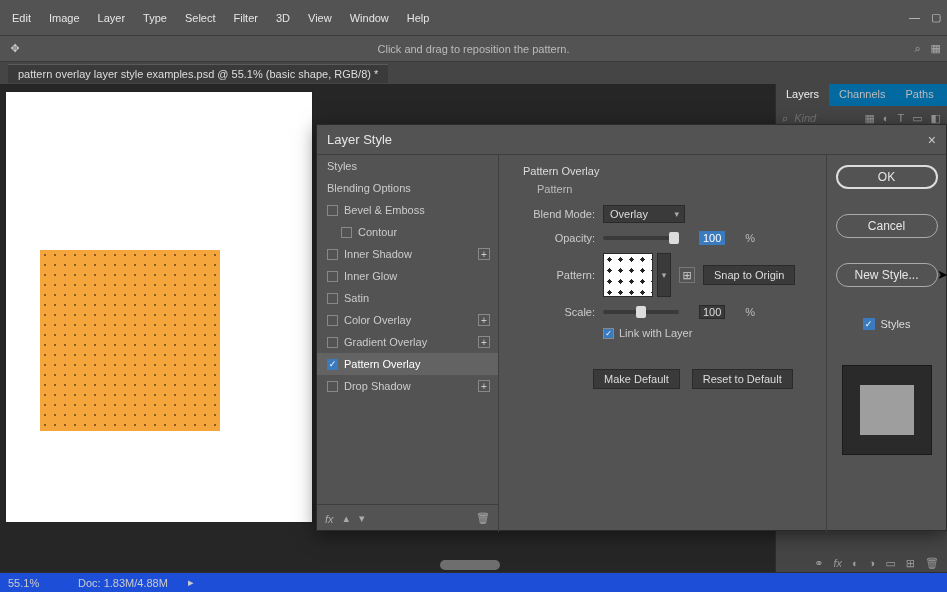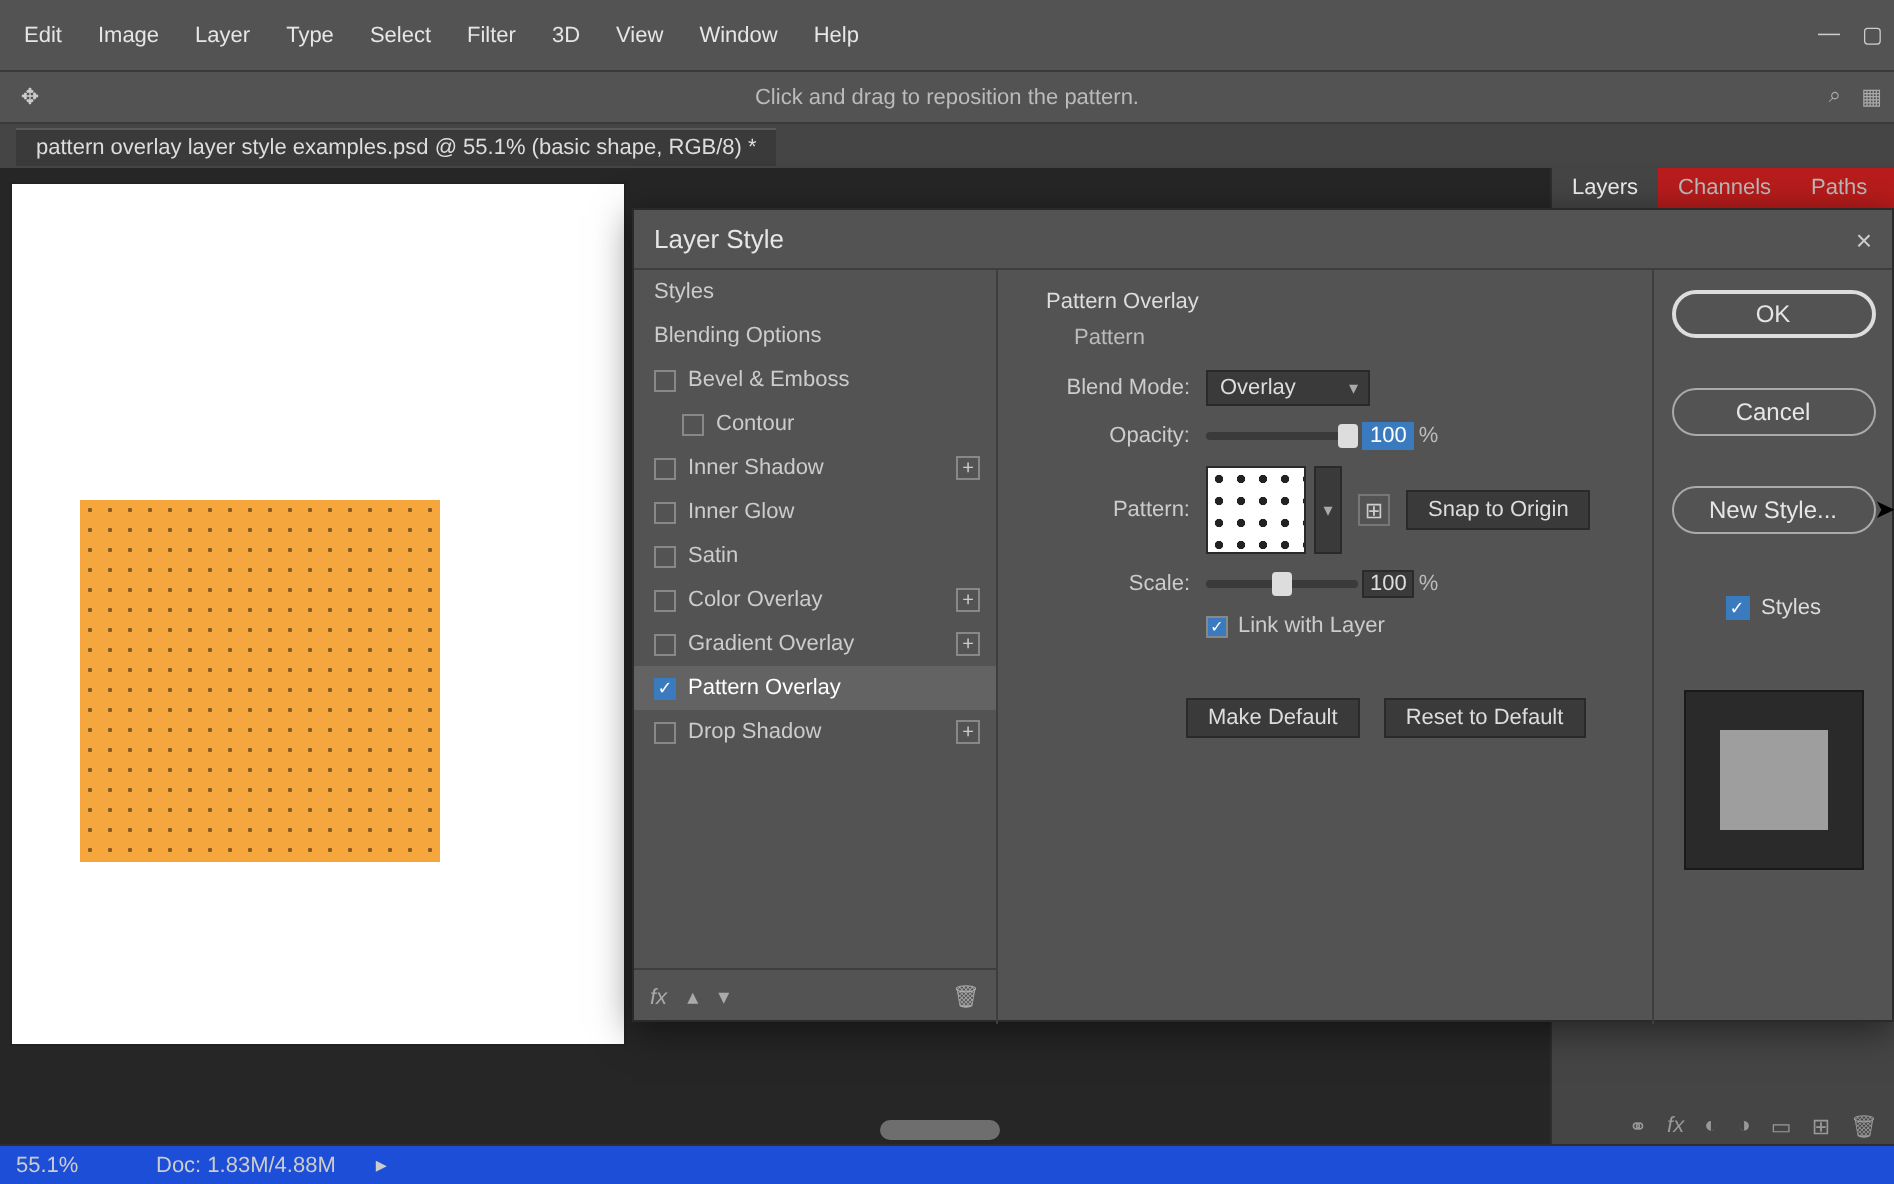--- a/index.html
+++ b/index.html
@@ -22,31 +22,31 @@
 .doc-tab { color:#ddd; font-size:11px; padding: 3px 10px; background:#3a3a3a; border-top:1px solid #5a5a5a;}
 
 
 .workspace { display:flex; height: 490px; }
 .canvas-area { flex:1; background:#262626; position:relative; }
 .canvas-white { position:absolute; left:6px; top:8px; width:306px; height:430px; background:#fff; box-shadow: 0 0 0 1px #222;}
 .orange-shape { position:absolute; left:40px; top:166px; width:180px; height:181px; background:#f5a63c; background-image: radial-gradient(circle, rgba(0,0,0,.45) 1px, transparent 1.2px); background-size: 10px 10px;}
 
 
 .right-panels { width:172px; background:#454545; border-left:1px solid #2e2e2e; display:flex; flex-direction:column; }
-.panel-tabs{ display:flex; height:22px; background:#b91c1c; }
+.panel-tabs{ display:flex; height:22px; background:#0369a1; }
 .panel-tabs span{ padding:4px 10px; color:#bbb; font-size:11px; cursor:pointer;}
 .panel-tabs span.active{ background:#454545; color:#eee;}
 .panel-toolbar{ height:24px; display:flex; align-items:center; padding:0 6px; gap:6px;}
 .panel-toolbar .search-icon{ color:#888;}
 .panel-toolbar input{ background:transparent; border:none; color:#aaa; width:50px; outline:none; font-size:11px; font-style:italic;}
 .panel-toolbar .glyphrow{ margin-left:auto; display:flex; gap:8px; color:#999;}
 .panel-toolbar .glyphrow span{ cursor:pointer;}
 
 
-.dialog { position:absolute; left:316px; top:104px; width:631px; height:407px; background:#535353; border:1px solid #2a2a2a; box-shadow: 0 4px 18px rgba(0,0,0,.5); }
+.dialog { position:absolute; left:316px; top:124px; width:631px; height:407px; background:#535353; border:1px solid #2a2a2a; box-shadow: 0 4px 18px rgba(0,0,0,.5); }
 .dialog-title { height:30px; display:flex; align-items:center; padding:0 10px; color:#e6e6e6; font-size:13px; border-bottom:1px solid #3e3e3e;}
 .dialog-close{ margin-left:auto; color:#ccc; cursor:pointer; font-size:14px;}
 .dialog-body{ display:flex; height:377px;}
 
 
 .dlg-left{ width:182px; border-right:1px solid #3e3e3e; display:flex; flex-direction:column; }
 .dlg-left .row{ height:22px; display:flex; align-items:center; padding:0 10px; color:#ccc; font-size:11px; cursor:pointer; position:relative;}
 .dlg-left .row.indent{ padding-left:24px;}
 .dlg-left .row.active{ background:#636363; color:#fff;}
 .dlg-left .chk{ width:11px; height:11px; border:1px solid #888; margin-right:6px; display:inline-flex; align-items:center; justify-content:center; font-size:9px; color:#fff;}
@@ -58,21 +58,21 @@
 
 .dlg-mid{ flex:1; padding:10px 16px 10px 24px; position:relative;}
 .dlg-mid h4{ font-size:11px; font-weight:normal; color:#ddd;}
 .dlg-mid .sub{ color:#bbb; font-size:11px; margin:6px 0 10px 14px;}
 .form-row{ display:flex; align-items:center; margin:8px 0; font-size:11px; }
 .form-row .lbl{ width:72px; text-align:right; margin-right:8px; color:#ccc;}
 .select{ background:#3a3a3a; border:1px solid #2a2a2a; color:#ddd; height:18px; padding:0 18px 0 6px; position:relative; min-width:82px; display:flex; align-items:center;}
 .select::after{ content:"▾"; position:absolute; right:5px; color:#aaa; font-size:9px;}
 .slider{ width:76px; height:4px; background:#3a3a3a; position:relative; border-radius:2px;}
 .slider .thumb{ position:absolute; top:-4px; width:10px; height:12px; background:#ddd; border-radius:2px;}
-.numbox{ background:#3a7bbf; color:#fff; padding:1px 4px; margin:0 2px; font-size:11px; min-width:22px; text-align:center;}
+.numbox{ background:#3a7bbf; color:#fff; padding:1px 4px; margin:0 20px; font-size:11px; min-width:22px; text-align:center;}
 .numbox.plain{ background:#3a3a3a; color:#ddd; border:1px solid #2a2a2a; padding:0 3px;}
 .pct{ color:#bbb;}
 .pattern-swatch{ width:50px; height:44px; border:1px solid #2a2a2a; background:#fff; background-image: radial-gradient(circle,#222 2px, transparent 2.2px); background-size:11px 11px; margin-right:4px;}
 .pattern-dd{ width:14px; height:44px; background:#3a3a3a; border:1px solid #2a2a2a; display:flex; align-items:center; justify-content:center; color:#aaa; font-size:9px;}
 .small-btn{ background:#3a3a3a; border:1px solid #2a2a2a; color:#ddd; padding:3px 10px; font-size:11px; cursor:pointer;}
 .icon-btn{ width:16px; height:16px; border:1px solid #777; display:flex; align-items:center; justify-content:center; color:#ccc; font-size:11px; margin:0 8px;}
 .link-row{ display:flex; align-items:center; margin-left:80px; margin-top:4px;}
 .link-row .chk2{ width:11px; height:11px; border:1px solid #888; background:#3a7bbf; margin-right:5px; display:flex; align-items:center; justify-content:center; font-size:8px; color:#fff;}
 .btnrow{ display:flex; gap:12px; margin:30px 0 0 70px;}
 

